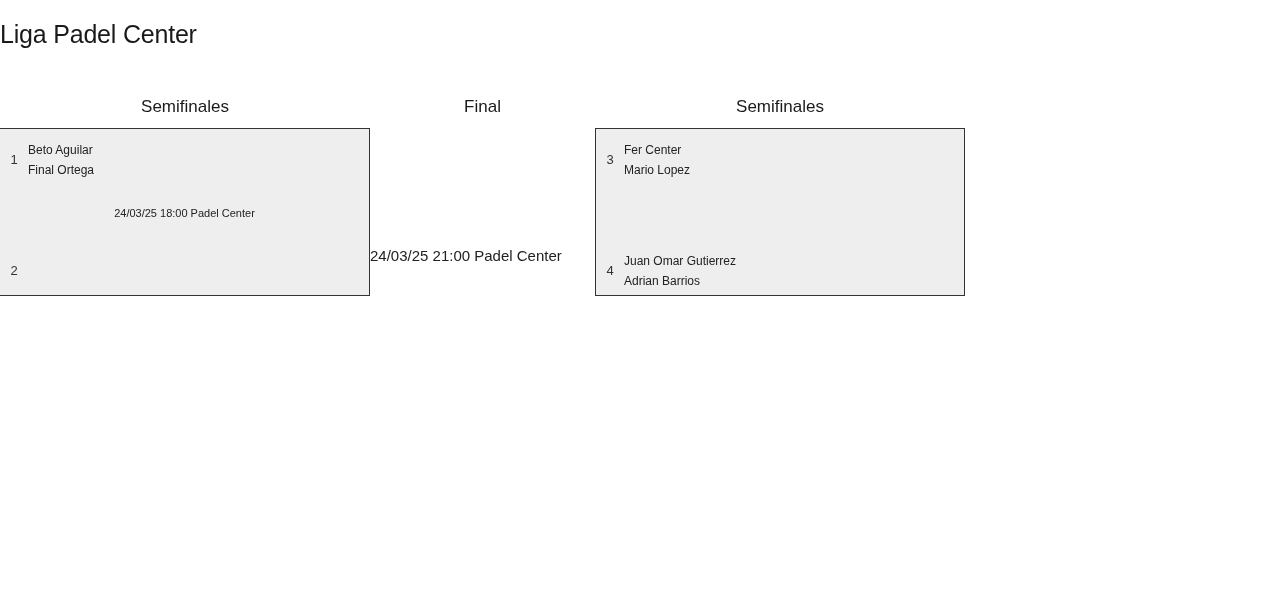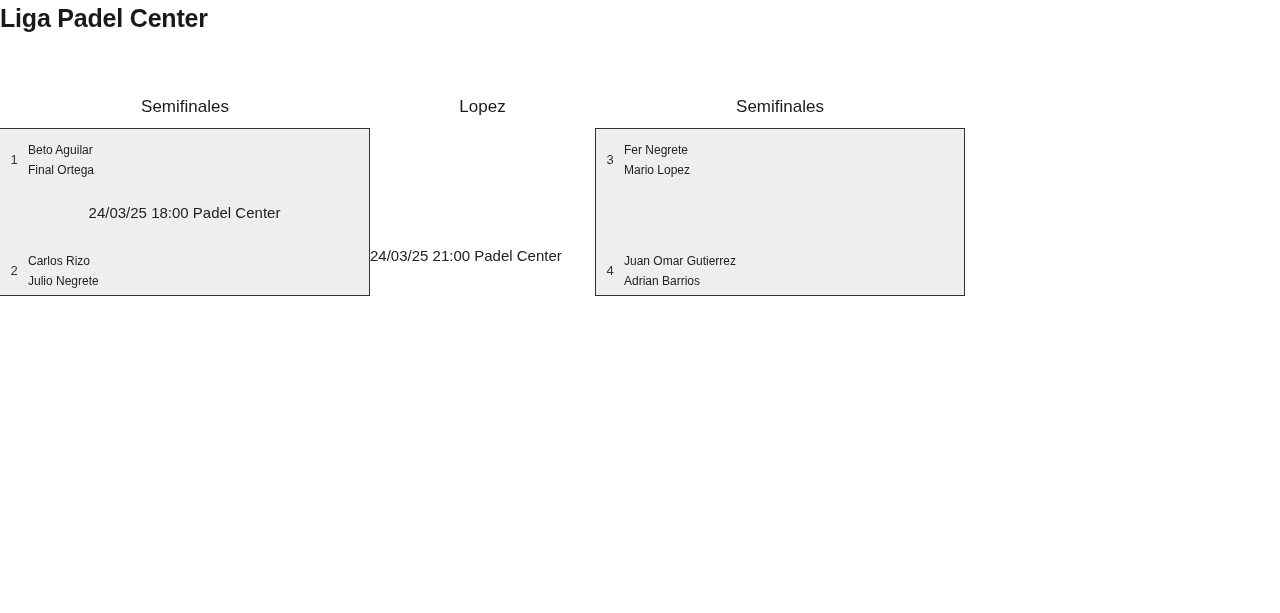--- a/index.html
+++ b/index.html
@@ -20,23 +20,23 @@
   .page-header {
     position: absolute;
     left: 0;
     top: 0;
     width: 1280px;
     height: 80px;
   }
   .title-block {
     position: absolute;
     left: 0;
-    top: 2px;
+    top: 18px;
     font-size: 25px;
-    font-weight: bold;
+    font-weight: normal;
     line-height: 33px;
     letter-spacing: -0.2px;
     color: #1a1a1a;
     white-space: nowrap;
   }
   .title-line { display: block; }
 
   
   .logo {
     position: absolute;
@@ -122,78 +122,74 @@
     white-space: nowrap;
   }
   .player { display: block; }
 
   .match-info {
     position: absolute;
     left: 0;
     width: 100%;
     top: 74px;
     text-align: center;
+    font-size: 11px;
+    line-height: 20px;
+    color: #222222;
+    white-space: nowrap;
+  }
+
+  
+  .final-info {
+    position: absolute;
+    left: 370px;
+    top: 246px;
+    width: 187px;
+    text-align: center;
     font-size: 15px;
     line-height: 20px;
     color: #222222;
     white-space: nowrap;
   }
-
-  
-  .final-info {
-    position: absolute;
-    left: 370px;
-    top: 246px;
-    width: 187px;
-    text-align: center;
-    font-size: 15px;
-    line-height: 20px;
-    color: #222222;
-    white-space: nowrap;
-  }
 </style>
 </head>
 <body>
 
 <div class="page-header">
 
   <div class="title-block">
     <span class="title-line">Liga Padel Center</span>
   </div>
 
 
 </div>
 
 <div class="round-title left">Semifinales</div>
-<div class="round-title center">Lopez</div>
+<div class="round-title center">Final</div>
 <div class="round-title right">Semifinales</div>
 
 <div class="match-box left">
   <div class="team top">
     <span class="seed">1</span>
     <span class="players">
       <span class="player">Beto Aguilar</span>
       <span class="player">Final Ortega</span>
     </span>
   </div>
   <div class="match-info">24/03/25 18:00 Padel Center</div>
   <div class="team bottom">
     <span class="seed">2</span>
-    <span class="players">
-      <span class="player">Carlos Rizo</span>
-      <span class="player">Julio Negrete</span>
-    </span>
   </div>
 </div>
 
 <div class="match-box right">
   <div class="team top">
     <span class="seed">3</span>
     <span class="players">
-      <span class="player">Fer Negrete</span>
+      <span class="player">Fer Center</span>
       <span class="player">Mario Lopez</span>
     </span>
   </div>
   <div class="team bottom">
     <span class="seed">4</span>
     <span class="players">
       <span class="player">Juan Omar Gutierrez</span>
       <span class="player">Adrian Barrios</span>
     </span>
   </div>

